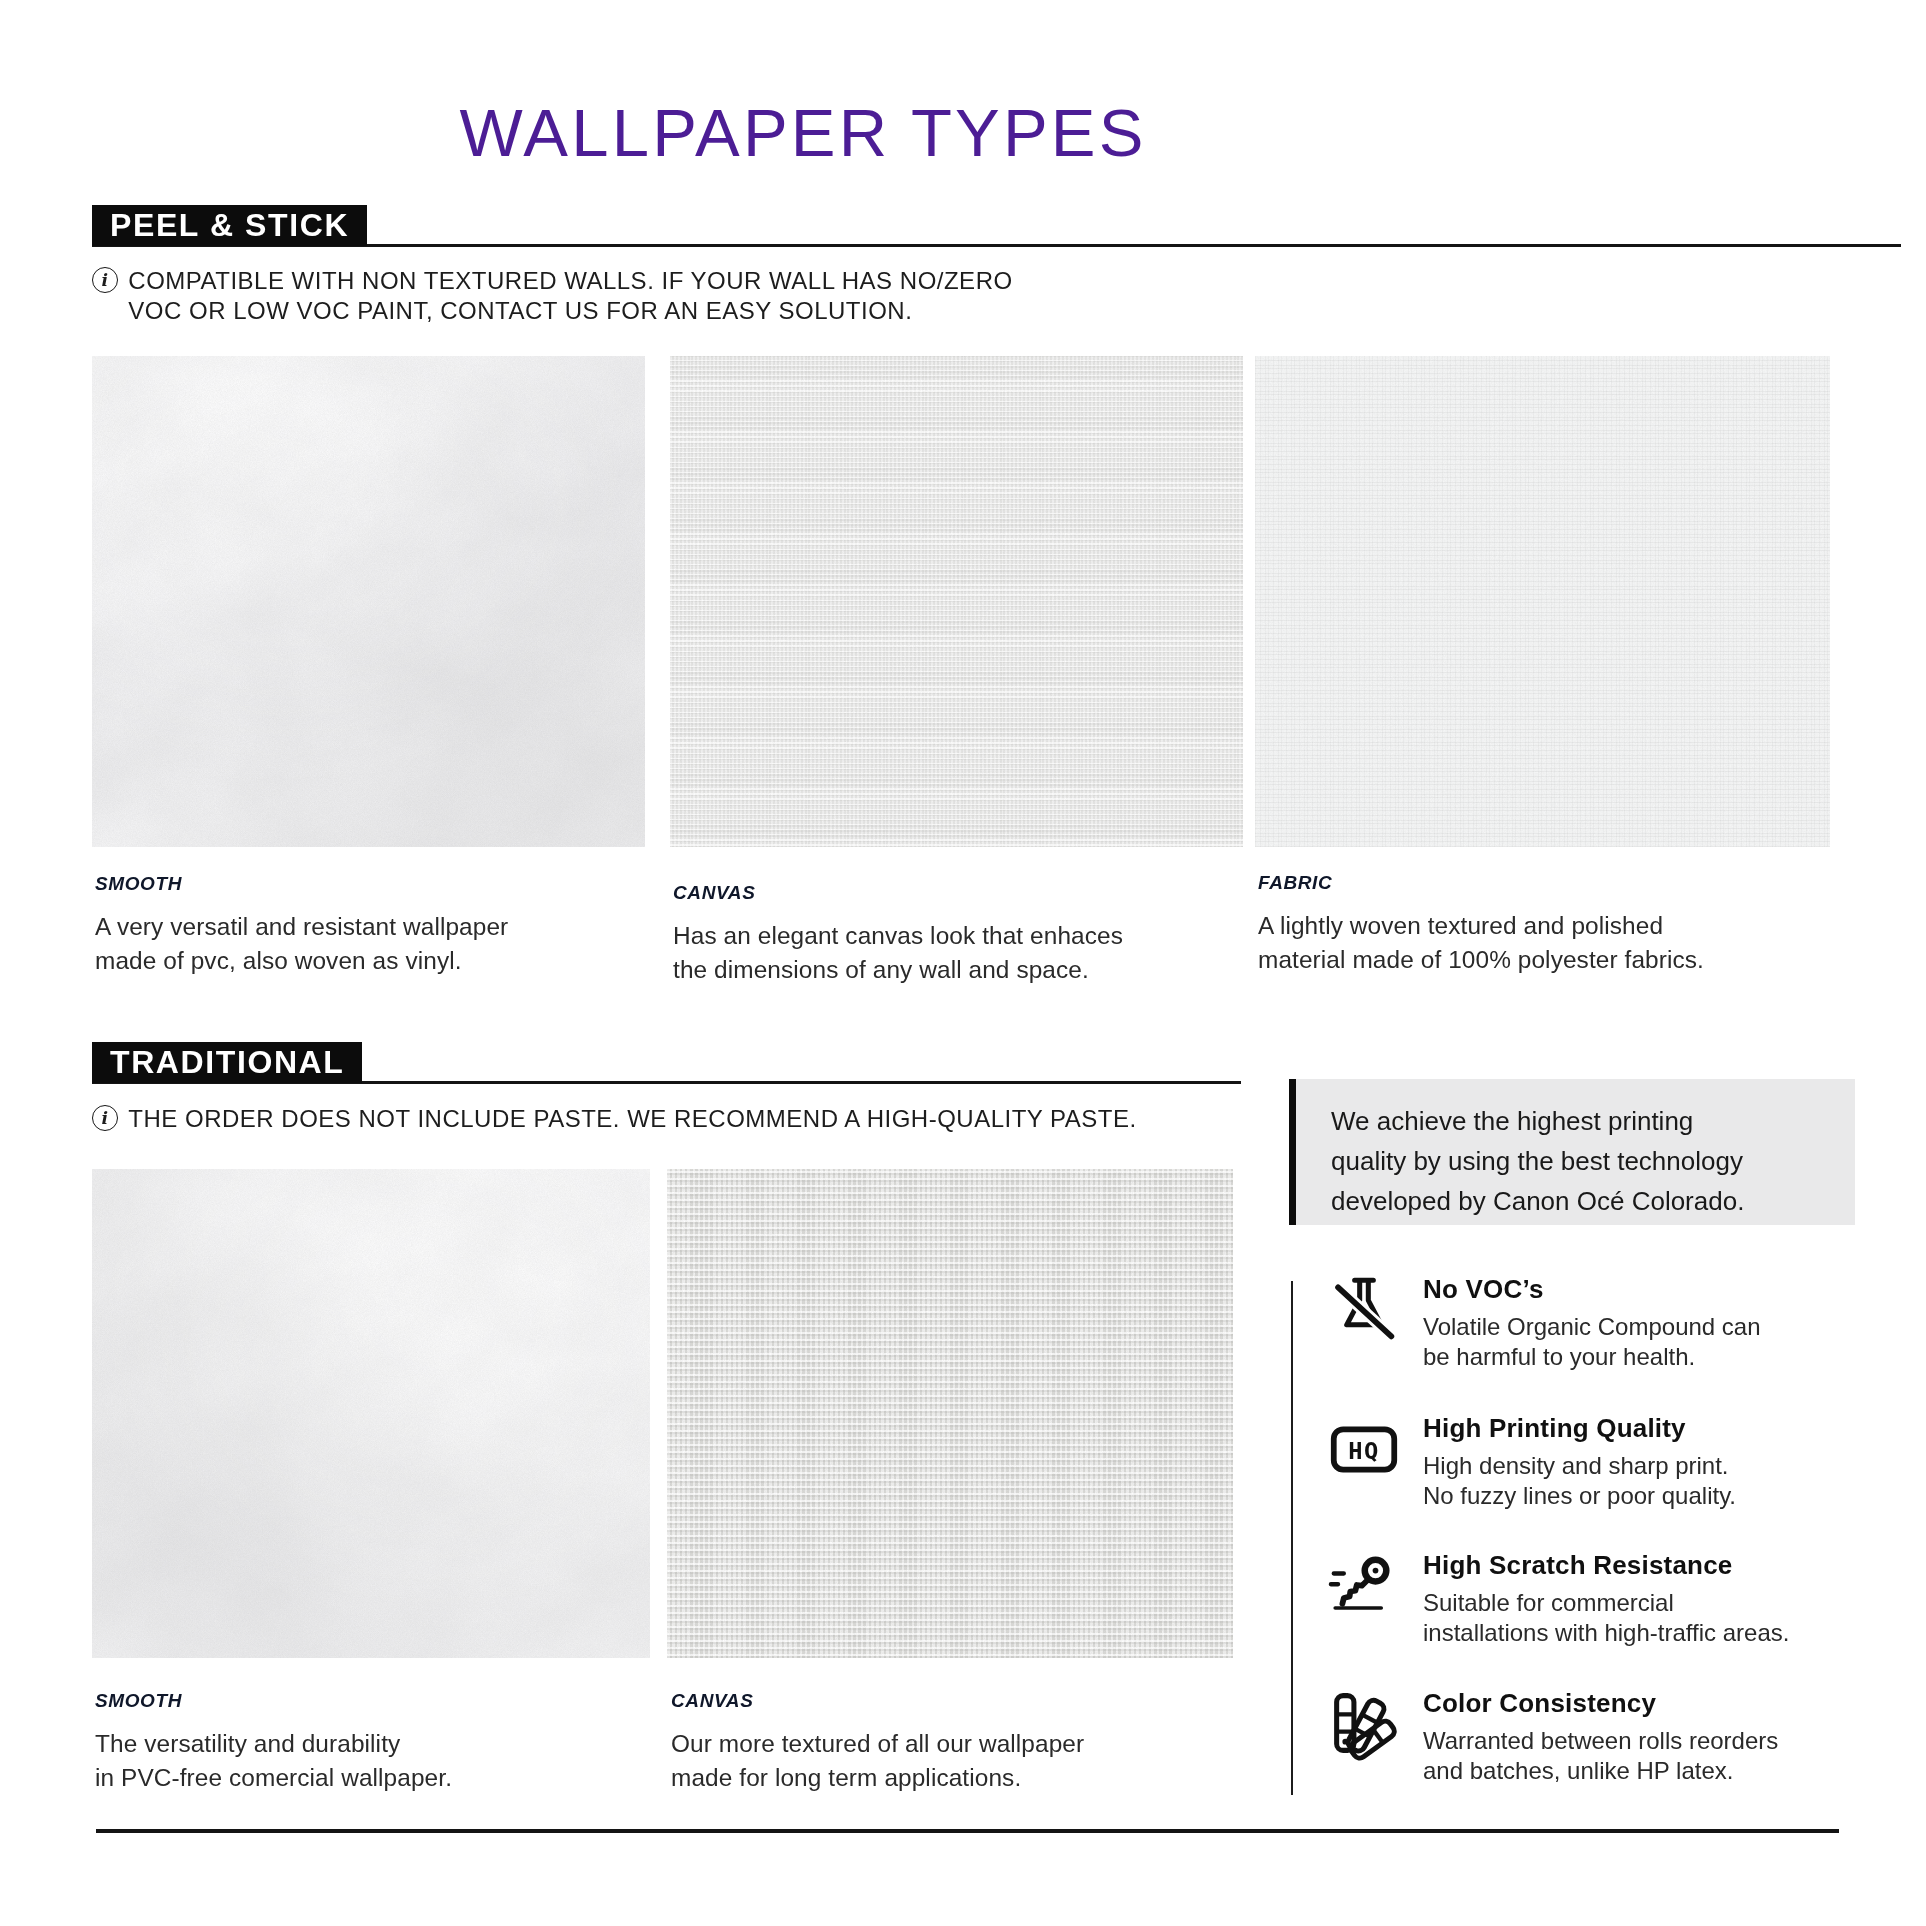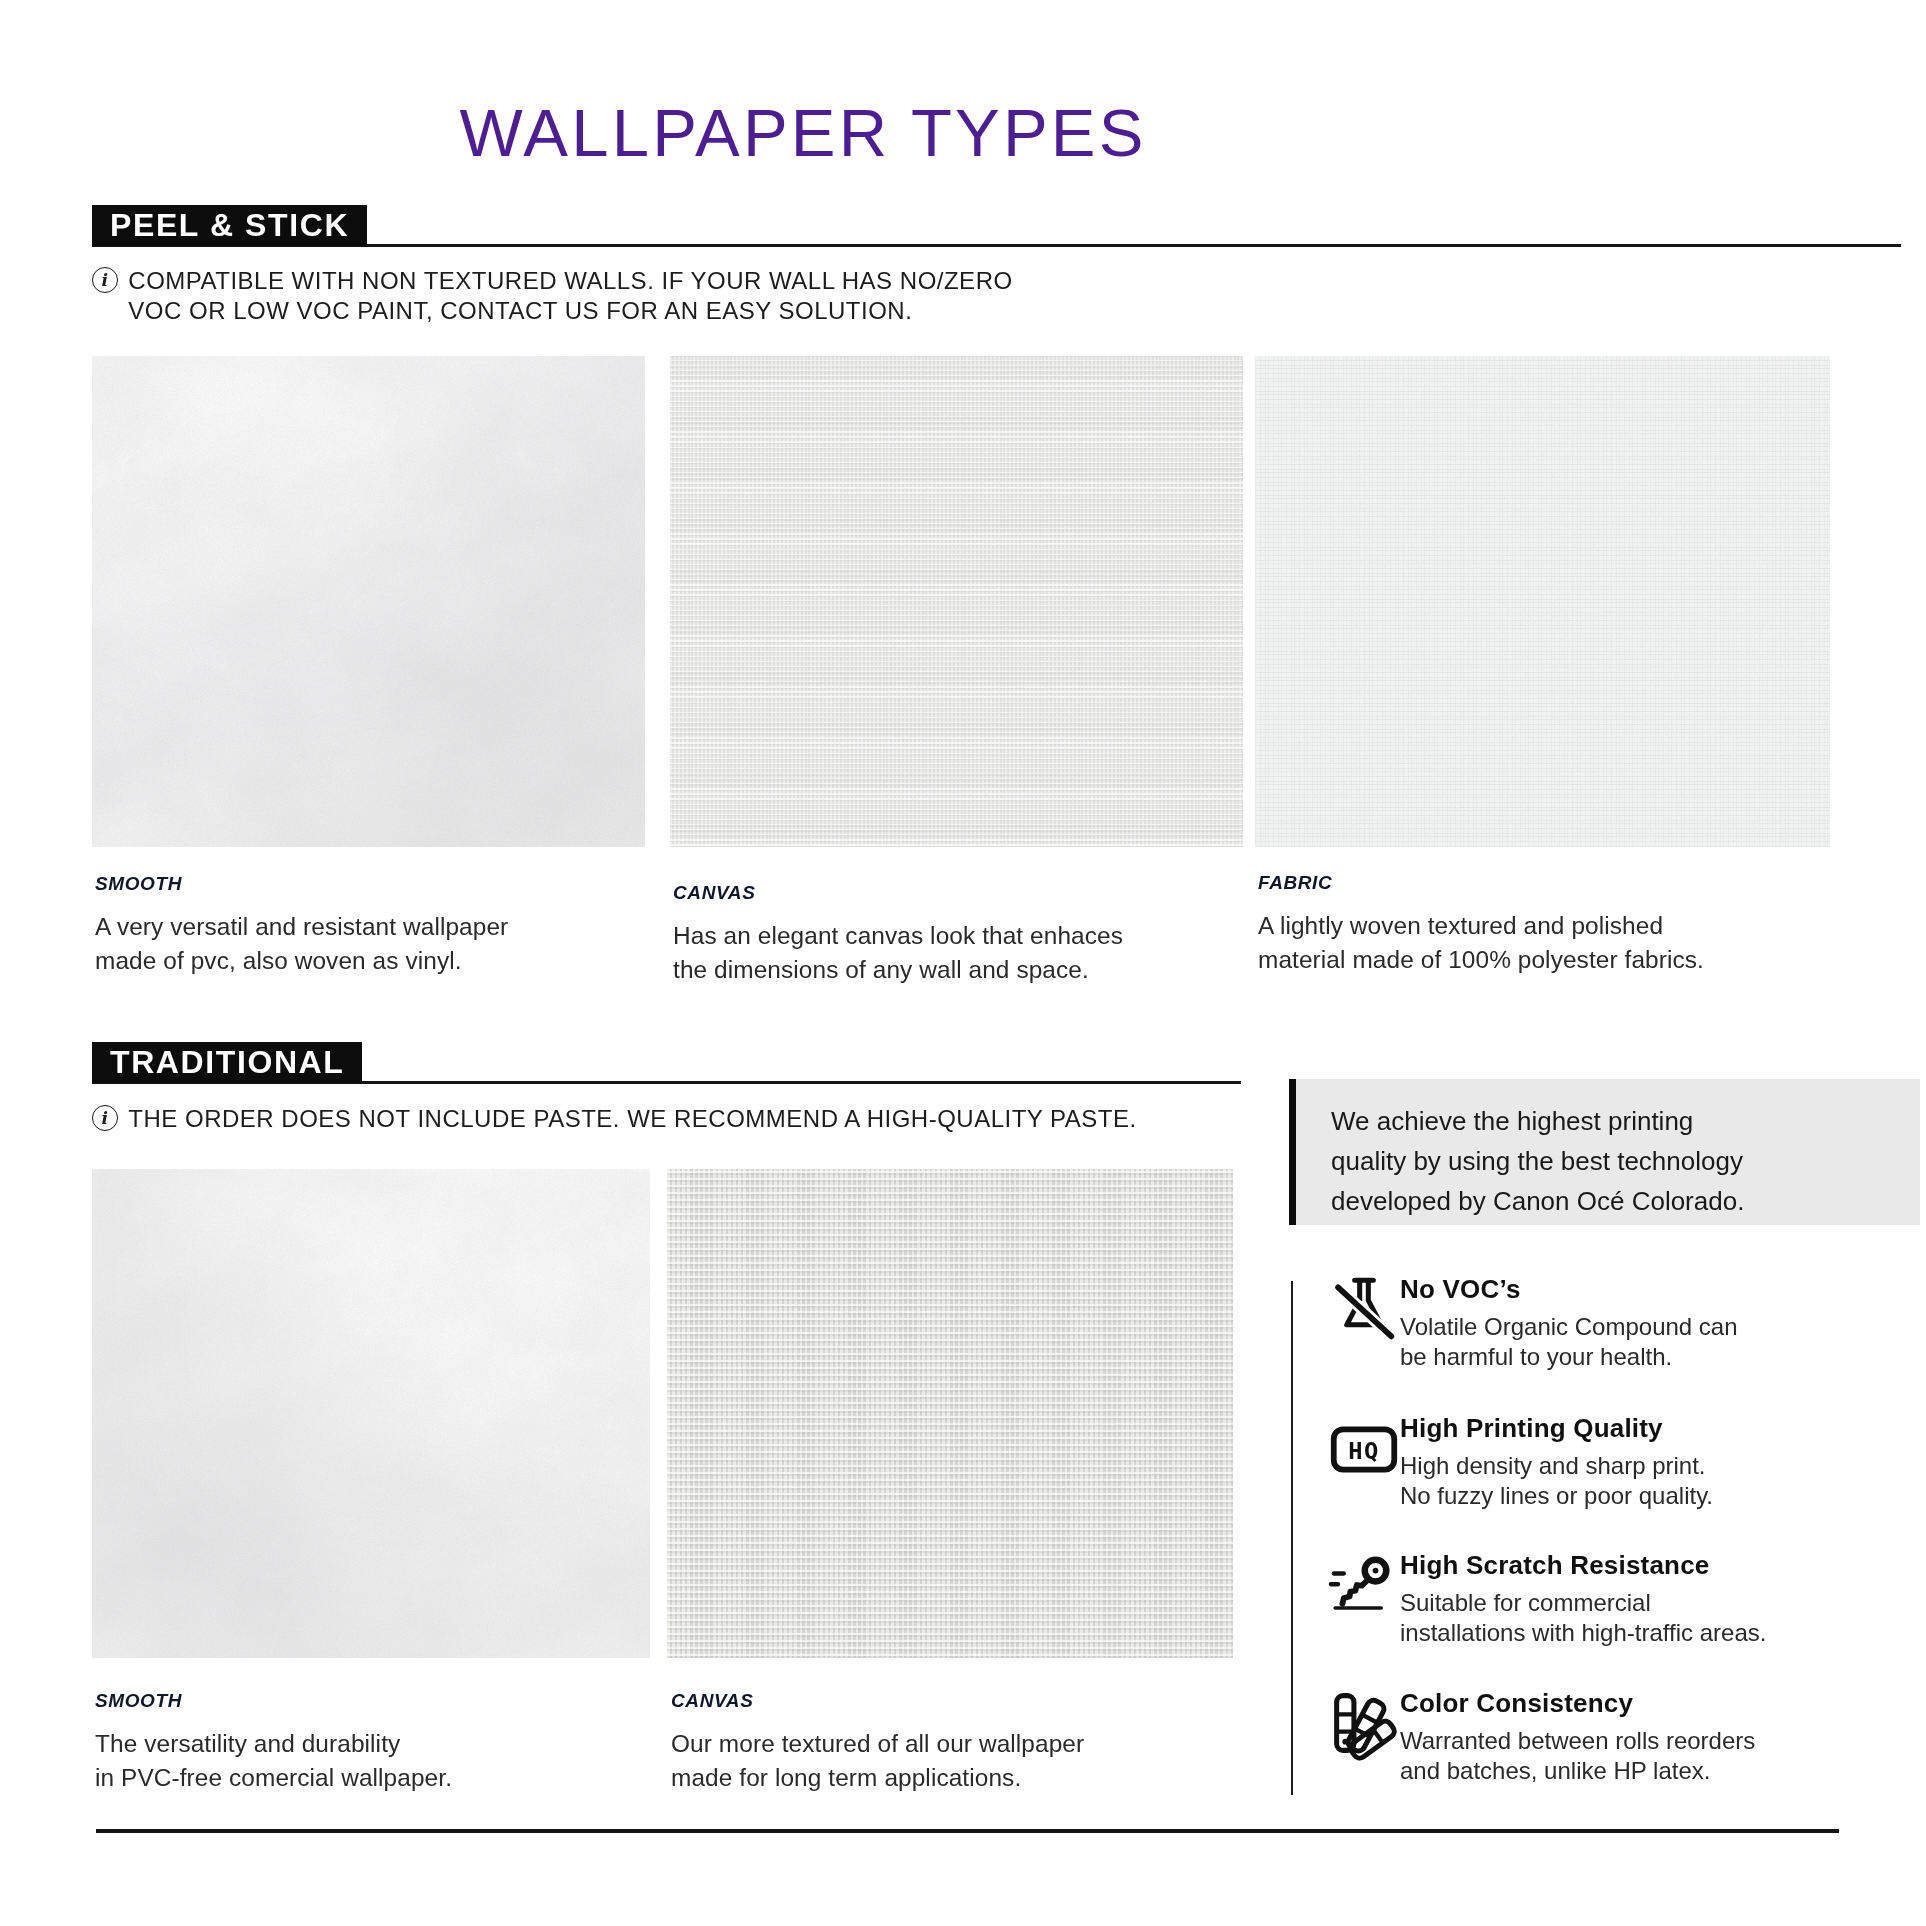--- a/index.html
+++ b/index.html
@@ -72,27 +72,27 @@
   .slabel p  { margin-top:15.4px; font-size:24.4px; line-height:34px; color:#2a2a2a;
                white-space:pre-line; letter-spacing:0.1px; }
   .l-p1 { left:95px;  top:873px; width:552px; }
   .l-p2 { left:673px; top:882px; width:578px; }
   .l-p3 { left:1258px; top:872px; width:578px; }
   .l-t1 { left:95px;  top:1690px; width:552px; }
   .l-t2 { left:671px; top:1690px; width:578px; }
 
   
   .qbar { position:absolute; left:1289px; top:1079px; width:7px; height:146px; background:#0c0c0c; }
-  .qbox { position:absolute; left:1296px; top:1079px; width:624px; height:146px;
+  .qbox { position:absolute; left:1296px; top:1079px; width:559px; height:146px;
           background:#e9e9ea; padding:22px 26px 0 35px; }
   .qbox p { font-size:26px; line-height:40px; color:#191919; white-space:pre-line; }
 
   
   .vdiv { position:absolute; left:1291px; top:1281px; width:1.9px; height:514px; background:#1c1c1c; }
-  .feature { position:absolute; left:1328px; width:539px; display:flex; }
+  .feature { position:absolute; left:1328px; width:539px; display:flex; gap:23px; }
   .f1 { top:1271px; } .f2 { top:1410px; } .f3 { top:1547px; } .f4 { top:1685px; }
   .ficon { flex:0 0 72px; width:72px; height:76px; }
   .ficon svg { width:100%; height:100%; }
   .ftext h4 { font-size:26px; font-weight:700; letter-spacing:0.2px; margin:2.6px 0 7.7px; color:#101010; }
   .ftext p  { font-size:24px; line-height:30px; color:#2a2a2a; white-space:pre-line; }
 
   .defs { position:absolute; width:0; height:0; }
 </style>
 </head>
 <body>

